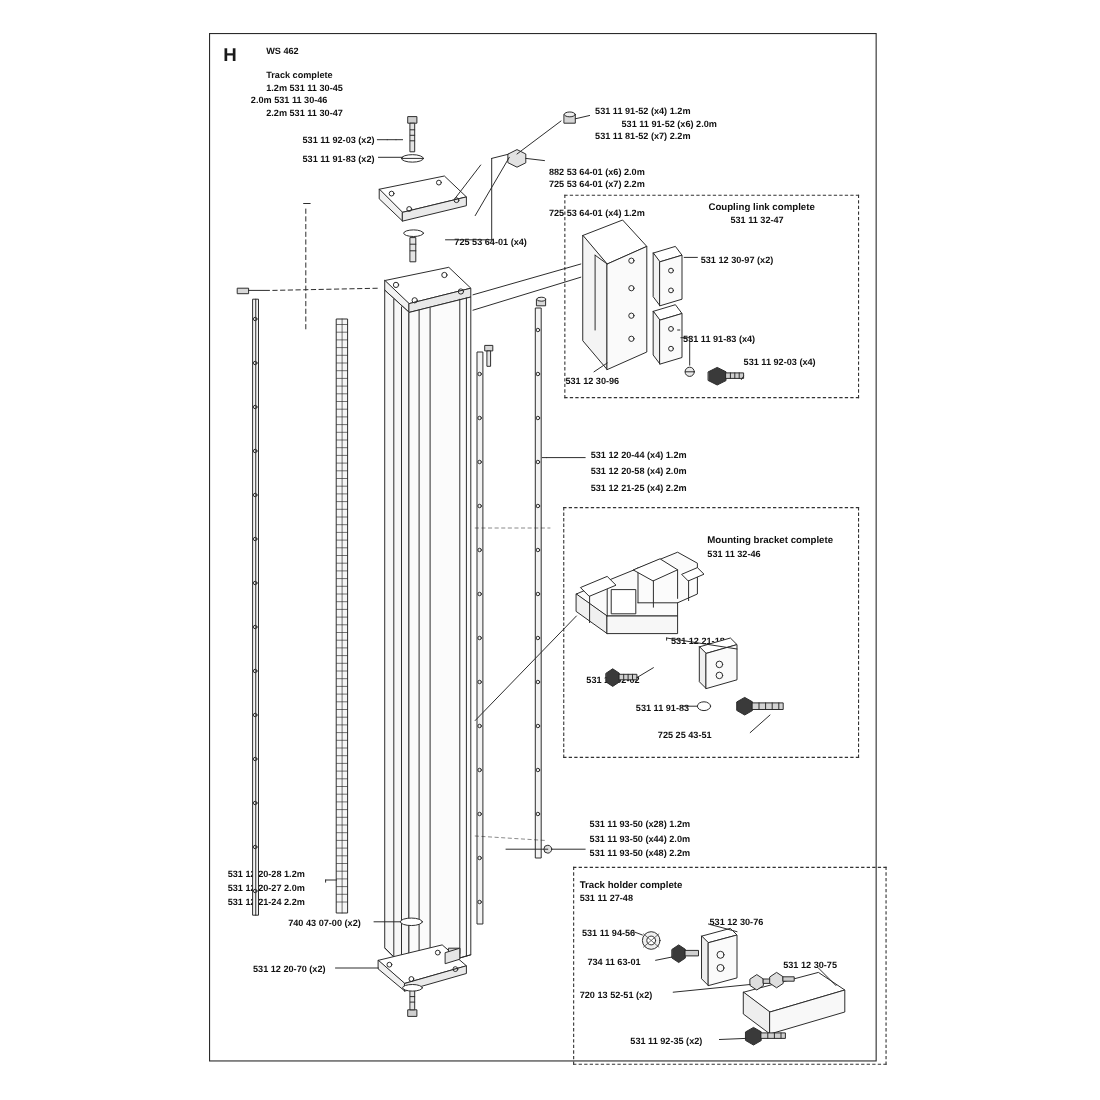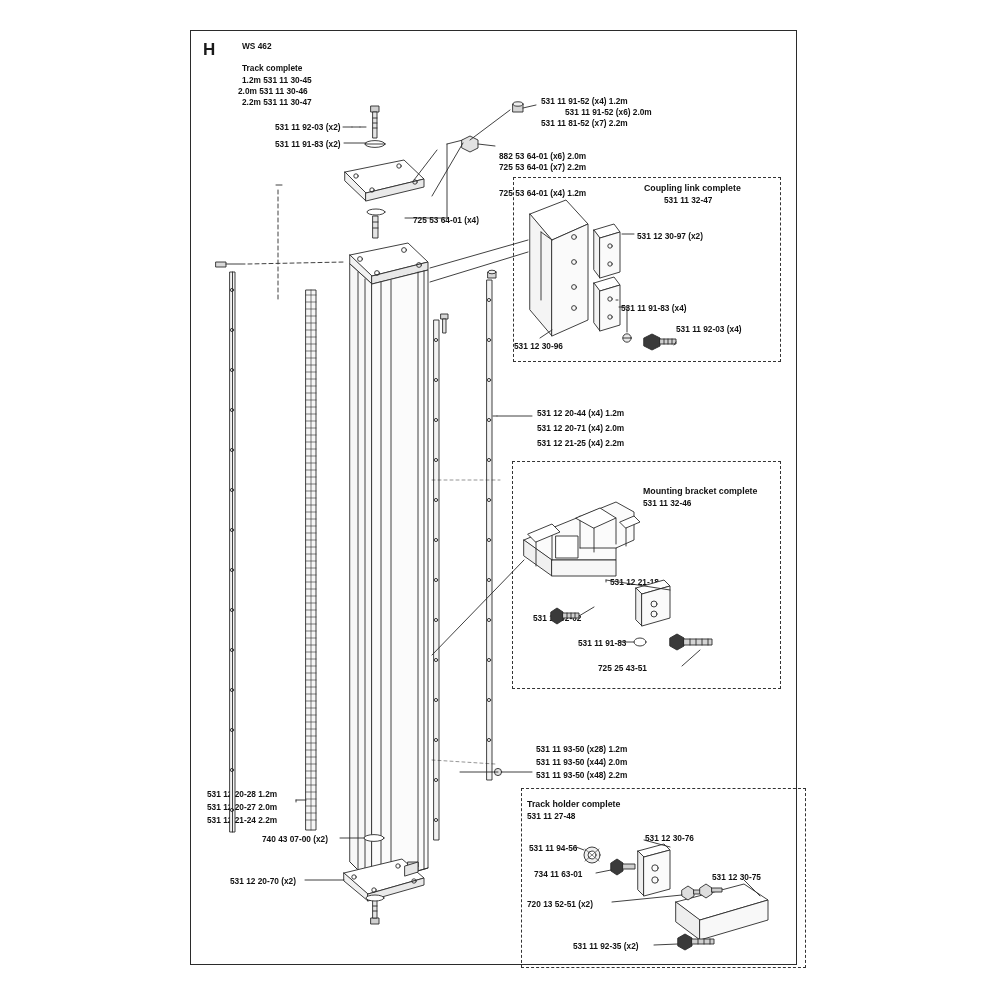--- a/index.html
+++ b/index.html
@@ -63,21 +63,21 @@
 
 <div id="page">
 
   <div class="frame"></div>
 
   <div class="section-letter">H</div>
 
   <div class="lbl b" style="left:242px; top:41px;">WS 462</div>
   <div class="lbl b" style="left:242px; top:63px;">Track complete</div>
   <div class="lbl b" style="left:242px; top:75px;">1.2m 531 11 30-45</div>
-  <div class="lbl b" style="left:238px; top:86px;">2.0m 531 11 30-46</div>
+  <div class="lbl b" style="left:228px; top:86px;">2.0m 531 11 30-46</div>
   <div class="lbl b" style="left:242px; top:97px;">2.2m 531 11 30-47</div>
 
   <div class="dashbox" style="left:513px; top:177px; width:268px; height:185px;"></div>
   <div class="dashbox" style="left:512px; top:461px; width:269px; height:228px;"></div>
   <div class="dashbox" style="left:521px; top:788px; width:285px; height:180px;"></div>
 
   <div class="lbl t" style="left:644px; top:183px;">Coupling link complete</div>
   <div class="lbl b" style="left:644px; top:195px;padding-left:20px;">531 11 32-47</div>
 
   <div class="lbl t" style="left:643px; top:486px;">Mounting bracket complete</div>
@@ -97,21 +97,21 @@
   <div class="lbl b" style="left:499px; top:140px;margin-top:48px;">725 53 64-01 (x4)  1.2m</div>
   <div class="lbl b" style="left:499px; top:151px;">882 53 64-01 (x6)  2.0m</div>
   <div class="lbl b" style="left:499px; top:162px;">725 53 64-01 (x7)  2.2m</div>
 
   <div class="lbl b" style="left:637px; top:231px;">531 12 30-97 (x2)</div>
   <div class="lbl b" style="left:621px; top:303px;">531 11 91-83 (x4)</div>
   <div class="lbl b" style="left:676px; top:324px;">531 11 92-03 (x4)</div>
   <div class="lbl b" style="left:514px; top:341px;">531 12 30-96</div>
 
   <div class="lbl b" style="left:537px; top:408px;">531 12 20-44 (x4)  1.2m</div>
-  <div class="lbl b" style="left:537px; top:423px;">531 12 20-71 (x4)  2.0m</div>
+  <div class="lbl b" style="left:537px; top:423px;">531 12 20-58 (x4)  2.0m</div>
   <div class="lbl b" style="left:537px; top:438px;">531 12 21-25 (x4)  2.2m</div>
 
   <div class="lbl b" style="left:610px; top:577px;">531 12 21-18</div>
   <div class="lbl b" style="left:533px; top:613px;">531 11 92-02</div>
   <div class="lbl b" style="left:578px; top:638px;">531 11 91-83</div>
   <div class="lbl b" style="left:598px; top:663px;">725 25 43-51</div>
 
   <div class="lbl b" style="left:536px; top:744px;">531 11 93-50 (x28)  1.2m</div>
   <div class="lbl b" style="left:536px; top:757px;">531 11 93-50 (x44)  2.0m</div>
   <div class="lbl b" style="left:536px; top:770px;">531 11 93-50 (x48)  2.2m</div>

